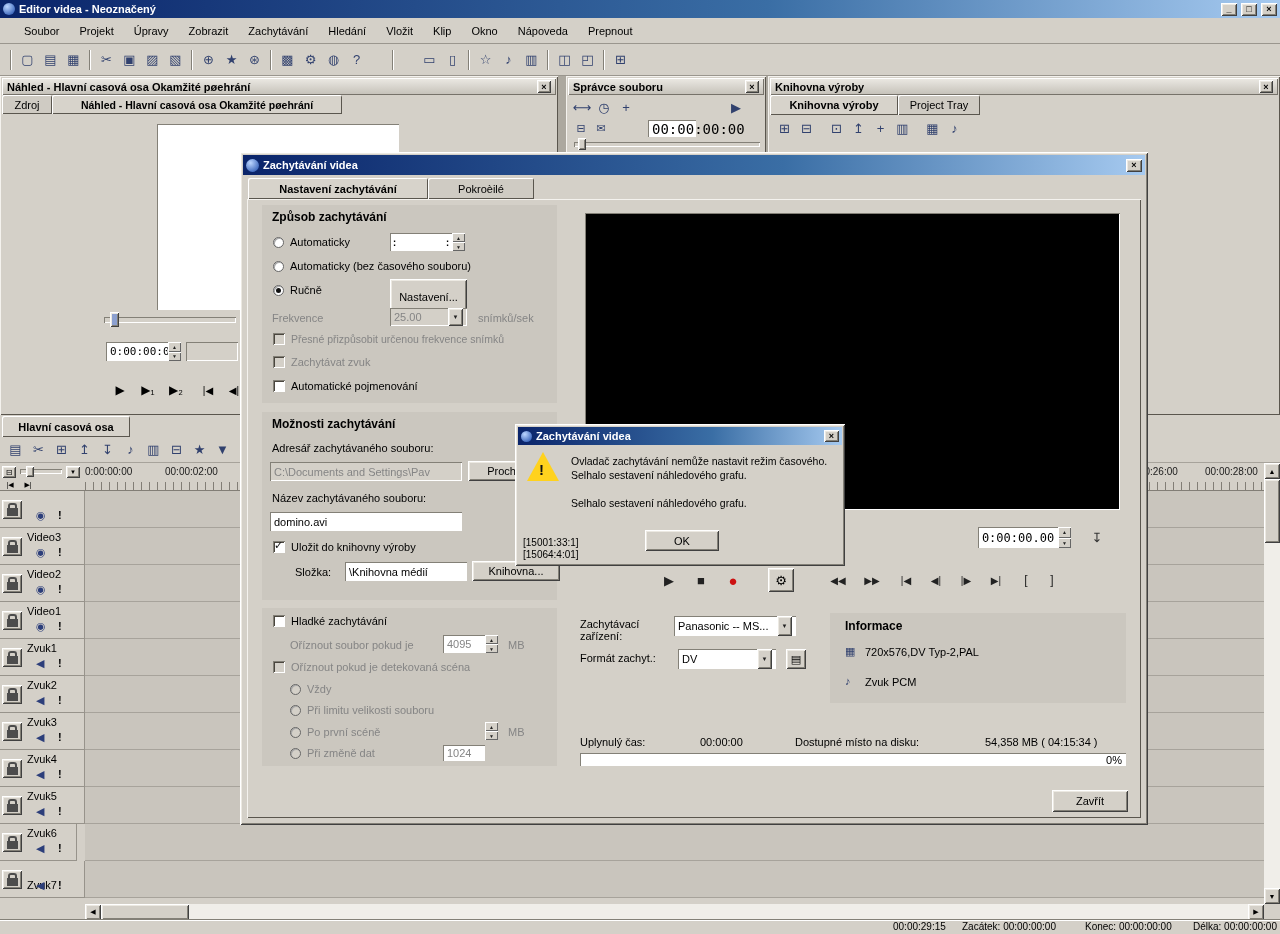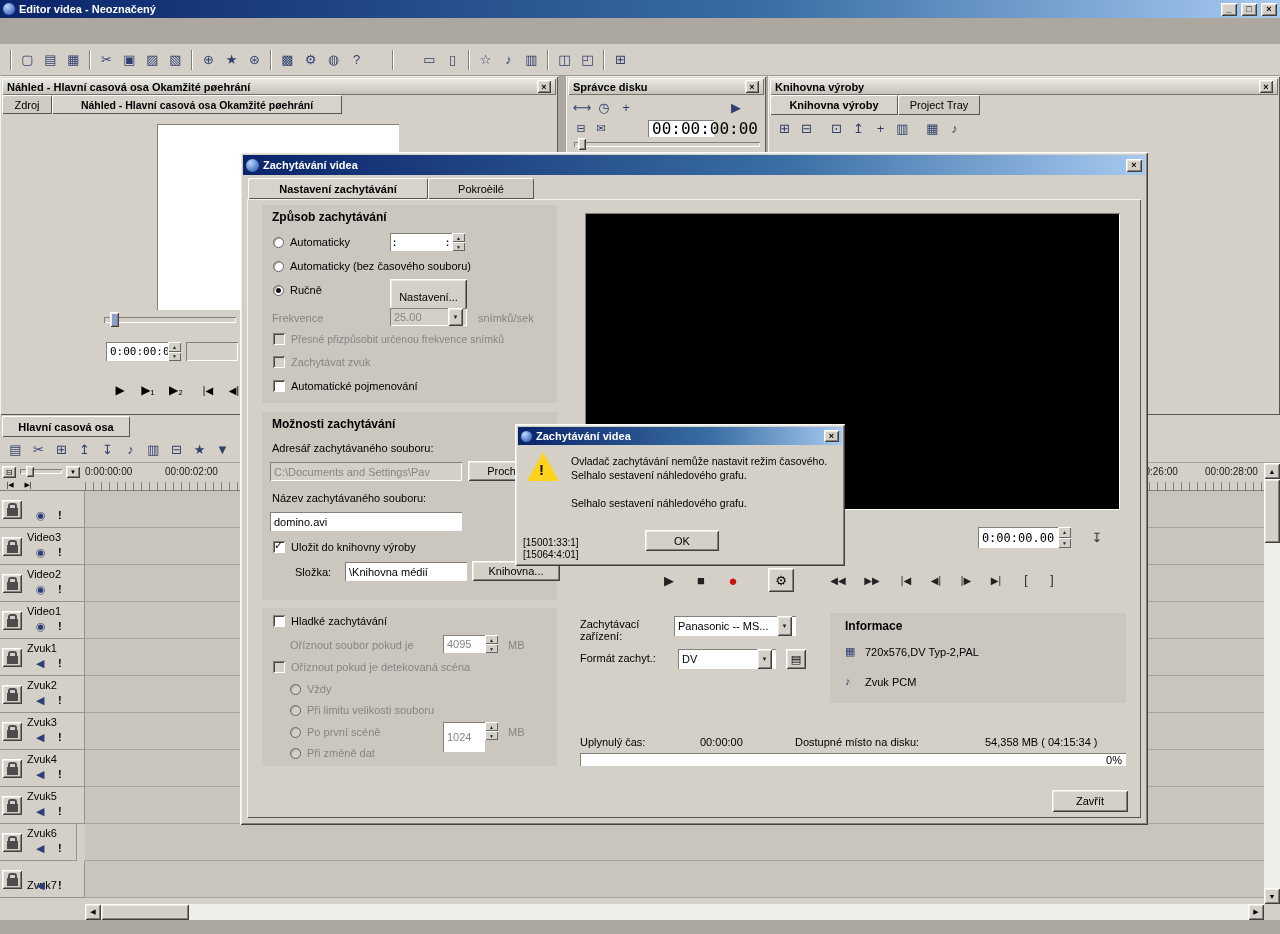--- a/index.html
+++ b/index.html
@@ -58,20 +58,33 @@
 
   <div class="a titleblue" style="left:0;top:0;width:1280px;height:18px">
     <span class="dlgicon" style="width:12px;height:12px"></span>
     <span>Editor videa - Neoznačený</span>
     <span style="margin-left:auto"></span>
     <span class="btn winbtn">_</span>
     <span class="btn winbtn">□</span>
     <span class="btn winbtn">×</span>
   </div>
 
+  <div class="a face l" style="left:0;top:18px;width:1280px;height:26px;padding-left:14px;border-bottom:1px solid #9a968e">
+    <span style="padding:0 10px">Soubor</span>
+    <span style="padding:0 10px">Projekt</span>
+    <span style="padding:0 10px">Úpravy</span>
+    <span style="padding:0 10px">Zobrazit</span>
+    <span style="padding:0 10px">Zachytávání</span>
+    <span style="padding:0 10px">Hledání</span>
+    <span style="padding:0 10px">Vložit</span>
+    <span style="padding:0 10px">Klip</span>
+    <span style="padding:0 10px">Okno</span>
+    <span style="padding:0 10px">Nápoveda</span>
+    <span style="padding:0 10px">Prepnout</span>
+  </div>
 
   <div class="a face l" style="left:0;top:44px;width:1280px;height:32px;padding-left:6px;border-bottom:1px solid #9a968e">
     <span class="vsep"></span>
     <span class="tbtn">▢</span>
     <span class="tbtn">▤</span>
     <span class="tbtn">▦</span>
     <span class="vsep"></span>
     <span class="tbtn">✂</span>
     <span class="tbtn">▣</span>
     <span class="tbtn">▨</span>
@@ -122,30 +135,30 @@
     </div>
   <div class="a thin-in face" style="left:186px;top:342px;width:52px;height:19px"></div>
   <span class="a flat" style="left:108px;top:380px;width:24px;height:20px;font-size:12px">▶</span>
   <span class="a flat" style="left:136px;top:380px;width:24px;height:20px;font-size:12px">▶₁</span>
   <span class="a flat" style="left:164px;top:380px;width:24px;height:20px;font-size:12px">▶₂</span>
   <span class="a flat" style="left:196px;top:380px;width:24px;height:20px;font-size:10px">|◀</span>
   <span class="a flat" style="left:222px;top:380px;width:24px;height:20px;font-size:10px">◀|</span>
 
   <div class="a face thin-out" style="left:566px;top:76px;width:200px;height:339px"></div>
   <div class="a phdr" style="left:568px;top:78px;width:196px;height:17px">
-    <span>Správce disku</span>
+    <span>Správce souboru</span>
     <span class="btn" style="margin-left:auto;width:14px;height:13px;font-size:9px;font-weight:bold">×</span>
   </div>
   <span class="a tbtn" style="left:572px;top:98px;width:20px;height:18px">⟷</span>
   <span class="a tbtn" style="left:594px;top:98px;width:20px;height:18px">◷</span>
   <span class="a tbtn" style="left:616px;top:98px;width:20px;height:18px">+</span>
   <span class="a tbtn" style="left:726px;top:98px;width:20px;height:18px">▶</span>
   <span class="a tbtn" style="left:572px;top:120px;width:18px;height:16px;font-size:11px">⊟</span>
   <span class="a tbtn" style="left:592px;top:120px;width:18px;height:16px;font-size:11px">✉</span>
-  <div class="a white thin-in fld mono" style="left:648px;top:120px;width:66px;height:17px;font-size:16px">
+  <div class="a white thin-in fld mono" style="left:648px;top:120px;width:48px;height:17px;font-size:14px">
       <span>00:00:00:00</span>
     </div>
   <div class="a thin-in" style="left:574px;top:142px;width:186px;height:5px"></div>
   <div class="a btn" style="left:578px;top:138px;width:8px;height:12px"></div>
 
   <div class="a face thin-out" style="left:768px;top:76px;width:512px;height:339px"></div>
   <div class="a phdr" style="left:770px;top:78px;width:508px;height:17px">
     <span>Knihovna výroby</span>
     <span class="btn" style="margin-left:auto;width:14px;height:13px;font-size:9px;font-weight:bold">×</span>
   </div>
@@ -331,20 +344,26 @@
   <div class="a btn" style="left:1264px;top:463px;width:16px;height:16px;font-size:7px">▲</div>
   <div class="a btn" style="left:1264px;top:479px;width:16px;height:64px"></div>
   <div class="a btn" style="left:1264px;top:888px;width:16px;height:16px;font-size:7px">▼</div>
 
   <div class="a sb-track" style="left:85px;top:904px;width:1179px;height:16px"></div>
   <div class="a btn" style="left:85px;top:904px;width:16px;height:16px;font-size:7px">◀</div>
   <div class="a btn" style="left:101px;top:904px;width:88px;height:16px"></div>
   <div class="a btn" style="left:1248px;top:904px;width:16px;height:16px;font-size:7px">▶</div>
   <div class="a face" style="left:1264px;top:904px;width:16px;height:16px"></div>
 
+  <div class="a face" style="left:0;top:920px;width:1280px;height:14px;box-shadow:inset 0 1px #fff,0 -1px #838077">
+    <span class="a statusitem" style="left:893px;top:1px">00:00:29:15</span>
+    <span class="a statusitem" style="left:962px;top:1px">Zacátek: 00:00:00:00</span>
+    <span class="a statusitem" style="left:1085px;top:1px">Konec: 00:00:00:00</span>
+    <span class="a statusitem" style="left:1193px;top:1px">Délka: 00:00:00:00</span>
+  </div>
 
   <div class="a face out" style="left:240px;top:152px;width:908px;height:673px;z-index:10">
     <div class="a titleblue" style="left:3px;top:3px;width:902px;height:20px">
       <span class="dlgicon"></span>
       <span>Zachytávání videa</span>
       <span style="margin-left:auto"></span>
       <span class="btn winbtn">×</span>
     </div>
     <div class="a tab on" style="left:8px;top:26px;width:180px;height:21px">
         <span>Nastavení zachytávání</span>
@@ -443,21 +462,21 @@
         <span>Vždy</span>
       </div>
     <div class="a row dis" style="left:50px;top:552px">
         <span class="radio d"></span>
         <span>Při limitu velikosti souboru</span>
       </div>
     <div class="a row dis" style="left:50px;top:574px">
         <span class="radio d"></span>
         <span>Po první scéně</span>
       </div>
-    <div class="a white thin-in fld dis" style="left:203px;top:570px;width:42px;height:30px">
+    <div class="a white thin-in fld dis" style="left:203px;top:593px;width:42px;height:16px">
         <span>1024</span>
       </div>
     <div class="a spin" style="left:245px;top:570px;height:18px">
         <span>▲</span>
         <span>▼</span>
       </div>
     <span class="a dis" style="left:268px;top:574px">MB</span>
     <div class="a row dis" style="left:50px;top:595px">
         <span class="radio d"></span>
         <span>Při změně dat</span>

